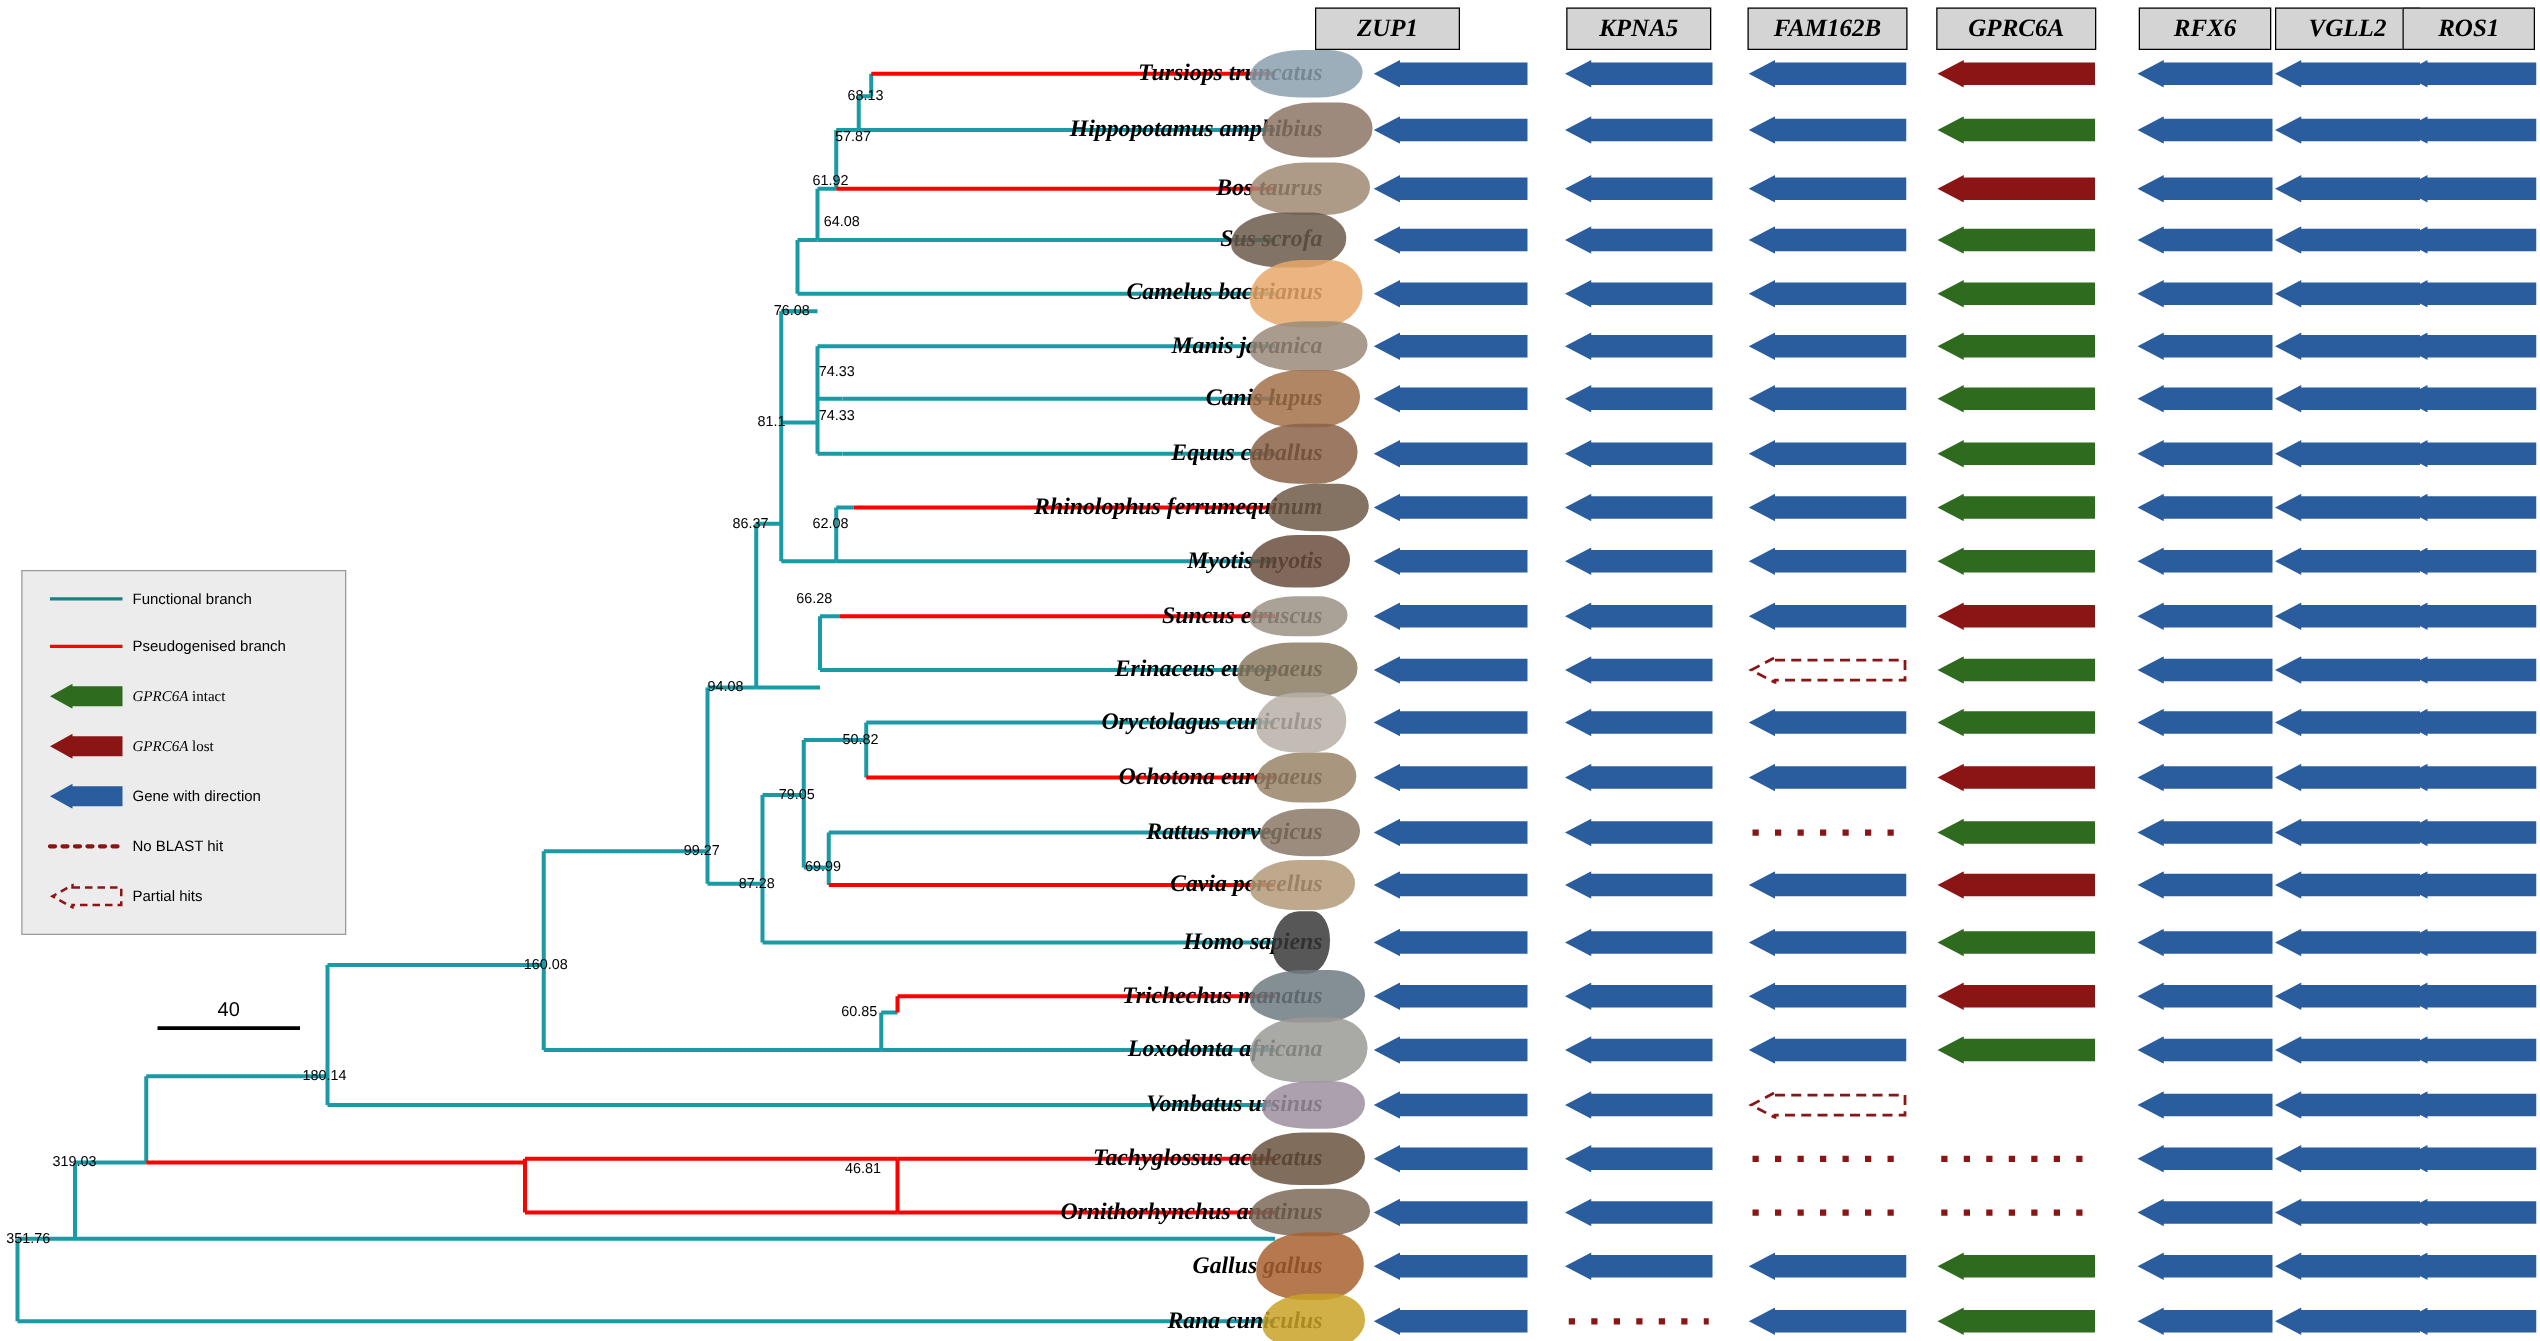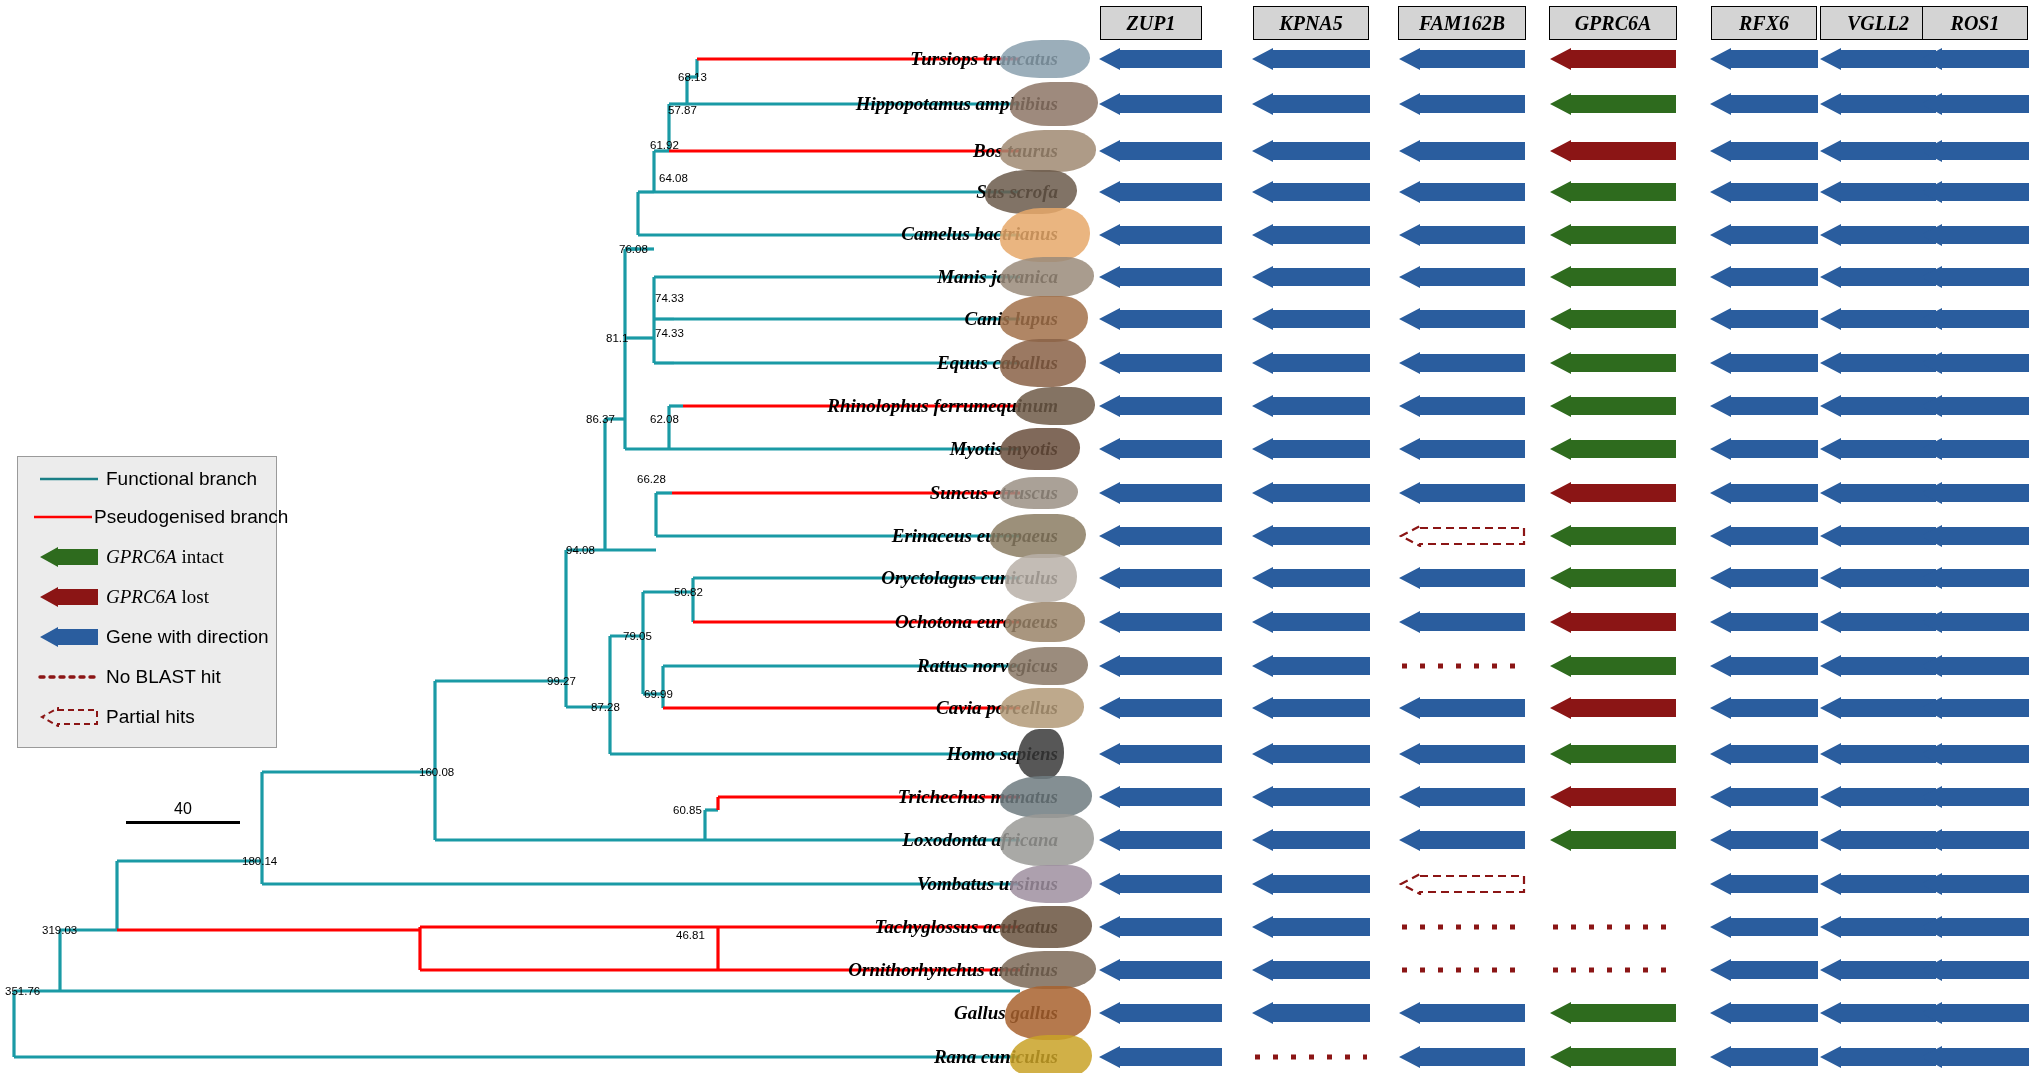--- a/index.html
+++ b/index.html
@@ -86,21 +86,21 @@
   }
   .legend-sym {
     width: 74px;
     margin-left: 14px;
     display: flex;
     align-items: center;
     justify-content: center;
     height: 28px;
   }
   .legend-text {
-    font-size: 19px;
+    font-size: 12px;
     color: #000;
     font-family: "Liberation Sans", sans-serif;
     white-space: nowrap;
   }
   .legend-text.ital {
     font-family: "Liberation Serif", serif;
   }
   .legend-text.ital i { font-style: italic; }
 
   
@@ -368,21 +368,21 @@
     <div class="legend-sym">
       <svg width="62" height="20">
           <polygon points="20,3 59,3 59,17 20,17 20,19 4,10 20,1" fill="none" stroke="#8b1515" stroke-width="2" stroke-dasharray="6,4"></polygon>
         </svg>
     </div>
     <div class="legend-text">Partial hits</div>
   </div>
 </div>
 
 <div id="gene-headers">
-    <div class="gene-header" style="left: 1100px; width: 102px;">ZUP1</div>
+    <div class="gene-header" style="left: 1052px; width: 116px;">ZUP1</div>
     <div class="gene-header" style="left: 1253px; width: 116px;">KPNA5</div>
     <div class="gene-header" style="left: 1398px; width: 128px;">FAM162B</div>
     <div class="gene-header" style="left: 1549px; width: 128px;">GPRC6A</div>
     <div class="gene-header" style="left: 1711px; width: 106px;">RFX6</div>
     <div class="gene-header" style="left: 1820px; width: 116px;">VGLL2</div>
     <div class="gene-header" style="left: 1922px; width: 106px;">ROS1</div>
   </div>
 
 <div id="gene-grid">
     <div class="gene-cell" style="left: 1097.5px; top: 59px; width: 125px;">

